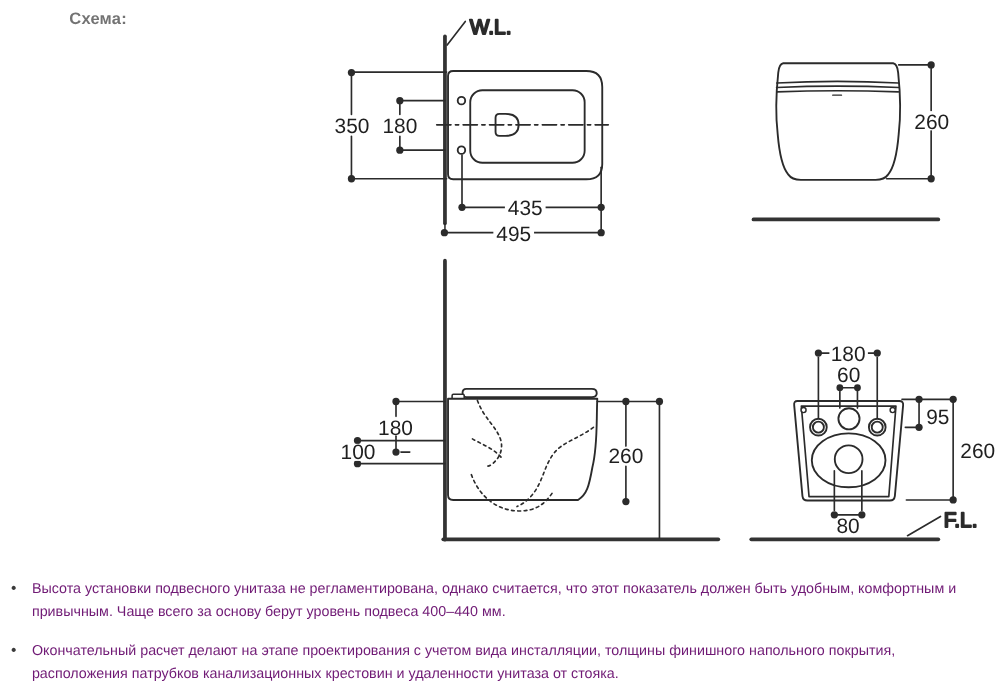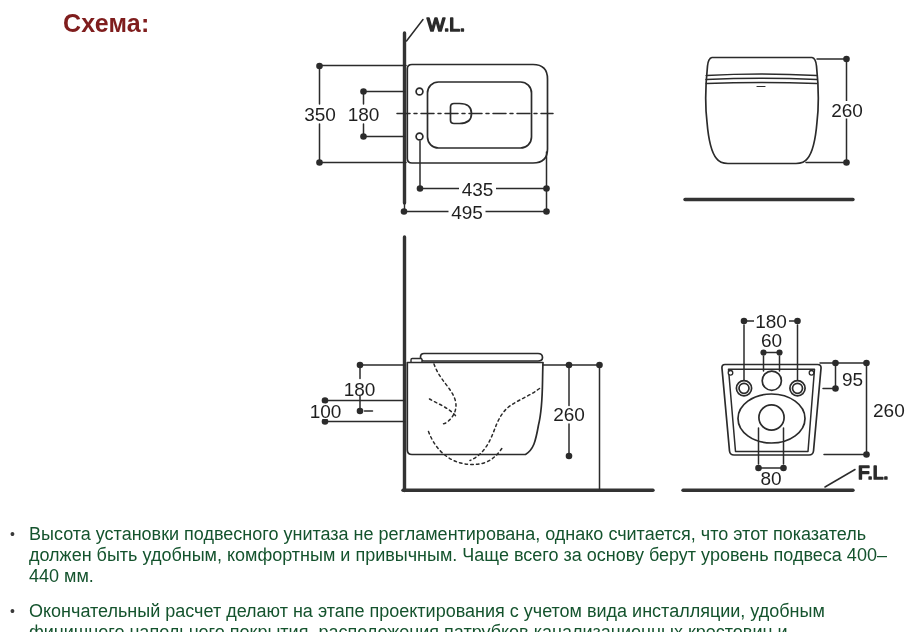--- a/index.html
+++ b/index.html
@@ -1,24 +1,24 @@
 <!DOCTYPE html>
 <html><head>
 <meta charset="utf-8">
 <style>
   html,body{margin:0;padding:0;background:#ffffff;}
   body{width:910px;height:632px;position:relative;font-family:"Liberation Sans",sans-serif;overflow:hidden;}
-  .page-title{position:absolute;left:63px;top:9px;font-size:25px;font-weight:700;color:#7f1d1d;letter-spacing:.2px;}
+  .page-title{position:absolute;left:63px;top:9px;font-size:15px;font-weight:700;color:#737373;letter-spacing:.2px;}
   .figure{position:absolute;left:0;top:0;width:832px;height:515px;}
   svg text{font-family:"Liberation Sans",sans-serif;font-size:19px;fill:#1f1f1f;}
   svg .lab{font-size:19px;}
   .notes{position:absolute;left:0;top:524px;width:898px;}
   .note{display:flex;margin:0 0 14px 0;}
   .note .bullet{width:19px;padding-left:10px;color:#3a3a3a;font-size:14px;line-height:21px;flex:0 0 auto;}
-  .note .note-text{flex:1;font-size:18px;line-height:21px;color:#14532d;}
+  .note .note-text{flex:1;font-size:13px;line-height:21px;color:#701a75;}
 </style>
 </head>
 <body>
 
 <div class="page-title">Схема:</div>
 
 <div class="figure">
 <svg width="910" height="515" viewBox="0 0 910 515" xmlns="http://www.w3.org/2000/svg" fill="none" stroke="#2b2b2b" stroke-width="1.7" stroke-linecap="round" stroke-linejoin="round">
 
   <g>
@@ -202,15 +202,15 @@
 </svg>
 </div>
 
 <div class="notes">
   <div class="note">
     <span class="bullet">•</span>
     <span class="note-text">Высота установки подвесного унитаза не регламентирована, однако считается, что этот показатель должен быть удобным, комфортным и привычным. Чаще всего за основу берут уровень подвеса 400–440 мм.</span>
   </div>
   <div class="note">
     <span class="bullet">•</span>
-    <span class="note-text">Окончательный расчет делают на этапе проектирования с учетом вида инсталляции, удобным финишного напольного покрытия, расположения патрубков канализационных крестовин и удаленности унитаза от стояка.</span>
+    <span class="note-text">Окончательный расчет делают на этапе проектирования с учетом вида инсталляции, толщины финишного напольного покрытия, расположения патрубков канализационных крестовин и удаленности унитаза от стояка.</span>
   </div>
 </div>
 
 </body></html>

